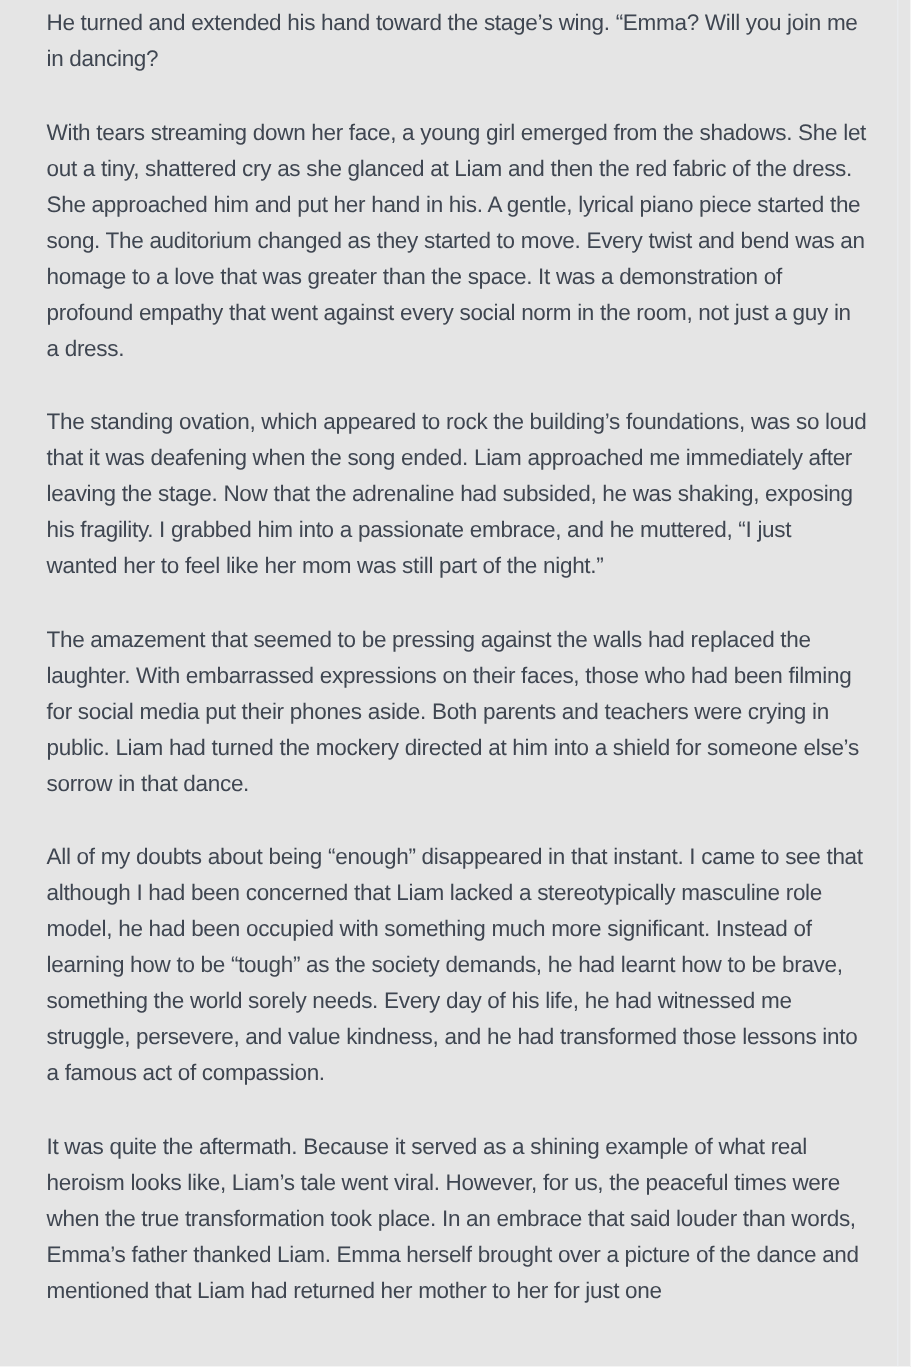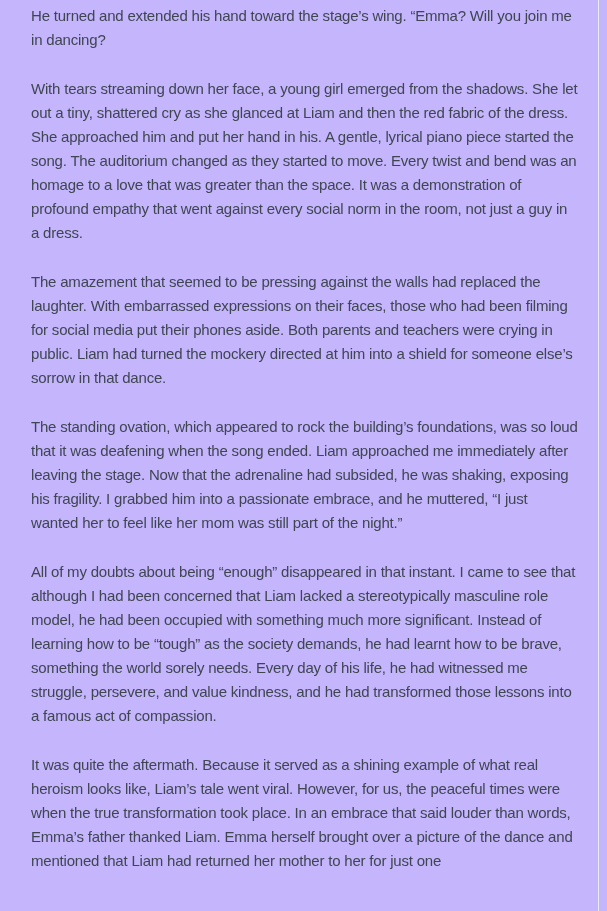--- a/index.html
+++ b/index.html
@@ -4,21 +4,21 @@
 <style>
   html, body {
     margin: 0;
     padding: 0;
     background: #ffffff;
   }
   .page {
     position: relative;
     width: 607px;
     height: 911px;
-    background: #c4b5fd;
+    background: #e5e5e5;
     overflow: hidden;
     font-family: "Liberation Sans", sans-serif;
   }
   .content {
     box-sizing: border-box;
     position: absolute;
     top: 0;
     left: 0;
     width: 599px;
     height: 911px;
@@ -35,18 +35,18 @@
     margin: 0 0 25px 0;
   }
 </style>
 </head>
 <body>
 
 <div class="page">
   <div class="content">
     <p>He turned and extended his hand toward the stage’s wing. “Emma? Will you join me in dancing?</p>
     <p>With tears streaming down her face, a young girl emerged from the shadows. She let out a tiny, shattered cry as she glanced at Liam and then the red fabric of the dress. She approached him and put her hand in his. A gentle, lyrical piano piece started the song. The auditorium changed as they started to move. Every twist and bend was an homage to a love that was greater than the space. It was a demonstration of profound empathy that went against every social norm in the room, not just a guy in a dress.</p>
+    <p>The standing ovation, which appeared to rock the building’s foundations, was so loud that it was deafening when the song ended. Liam approached me immediately after leaving the stage. Now that the adrenaline had subsided, he was shaking, exposing his fragility. I grabbed him into a passionate embrace, and he muttered, “I just wanted her to feel like her mom was still part of the night.”</p>
     <p>The amazement that seemed to be pressing against the walls had replaced the laughter. With embarrassed expressions on their faces, those who had been filming for social media put their phones aside. Both parents and teachers were crying in public. Liam had turned the mockery directed at him into a shield for someone else’s sorrow in that dance.</p>
-    <p>The standing ovation, which appeared to rock the building’s foundations, was so loud that it was deafening when the song ended. Liam approached me immediately after leaving the stage. Now that the adrenaline had subsided, he was shaking, exposing his fragility. I grabbed him into a passionate embrace, and he muttered, “I just wanted her to feel like her mom was still part of the night.”</p>
     <p>All of my doubts about being “enough” disappeared in that instant. I came to see that although I had been concerned that Liam lacked a stereotypically masculine role model, he had been occupied with something much more significant. Instead of learning how to be “tough” as the society demands, he had learnt how to be brave, something the world sorely needs. Every day of his life, he had witnessed me struggle, persevere, and value kindness, and he had transformed those lessons into a famous act of compassion.</p>
     <p>It was quite the aftermath. Because it served as a shining example of what real heroism looks like, Liam’s tale went viral. However, for us, the peaceful times were when the true transformation took place. In an embrace that said louder than words, Emma’s father thanked Liam. Emma herself brought over a picture of the dance and mentioned that Liam had returned her mother to her for just one</p>
   </div>
 </div>
 
 </body></html>

